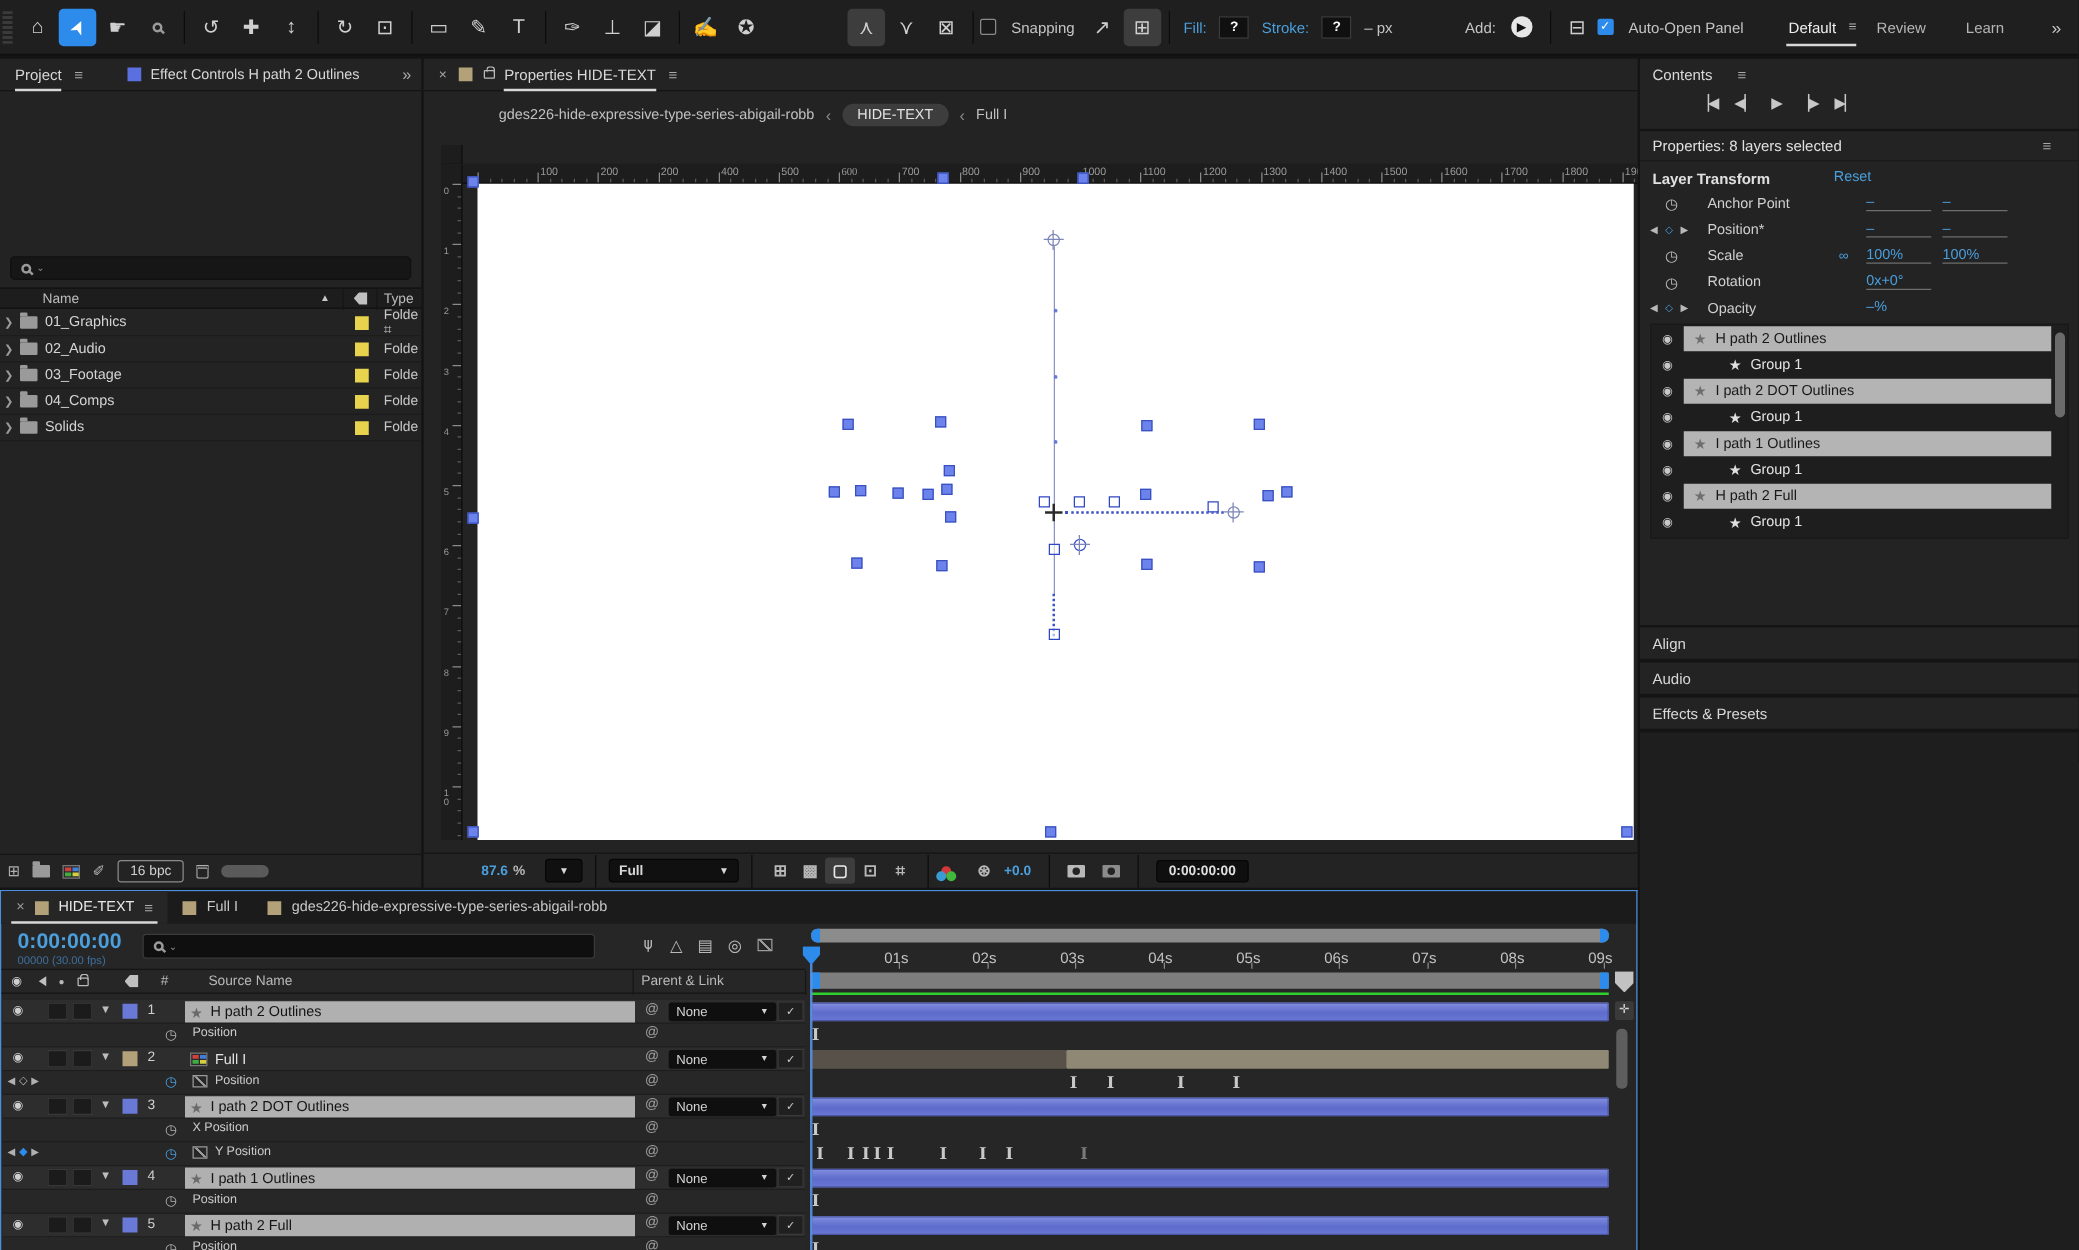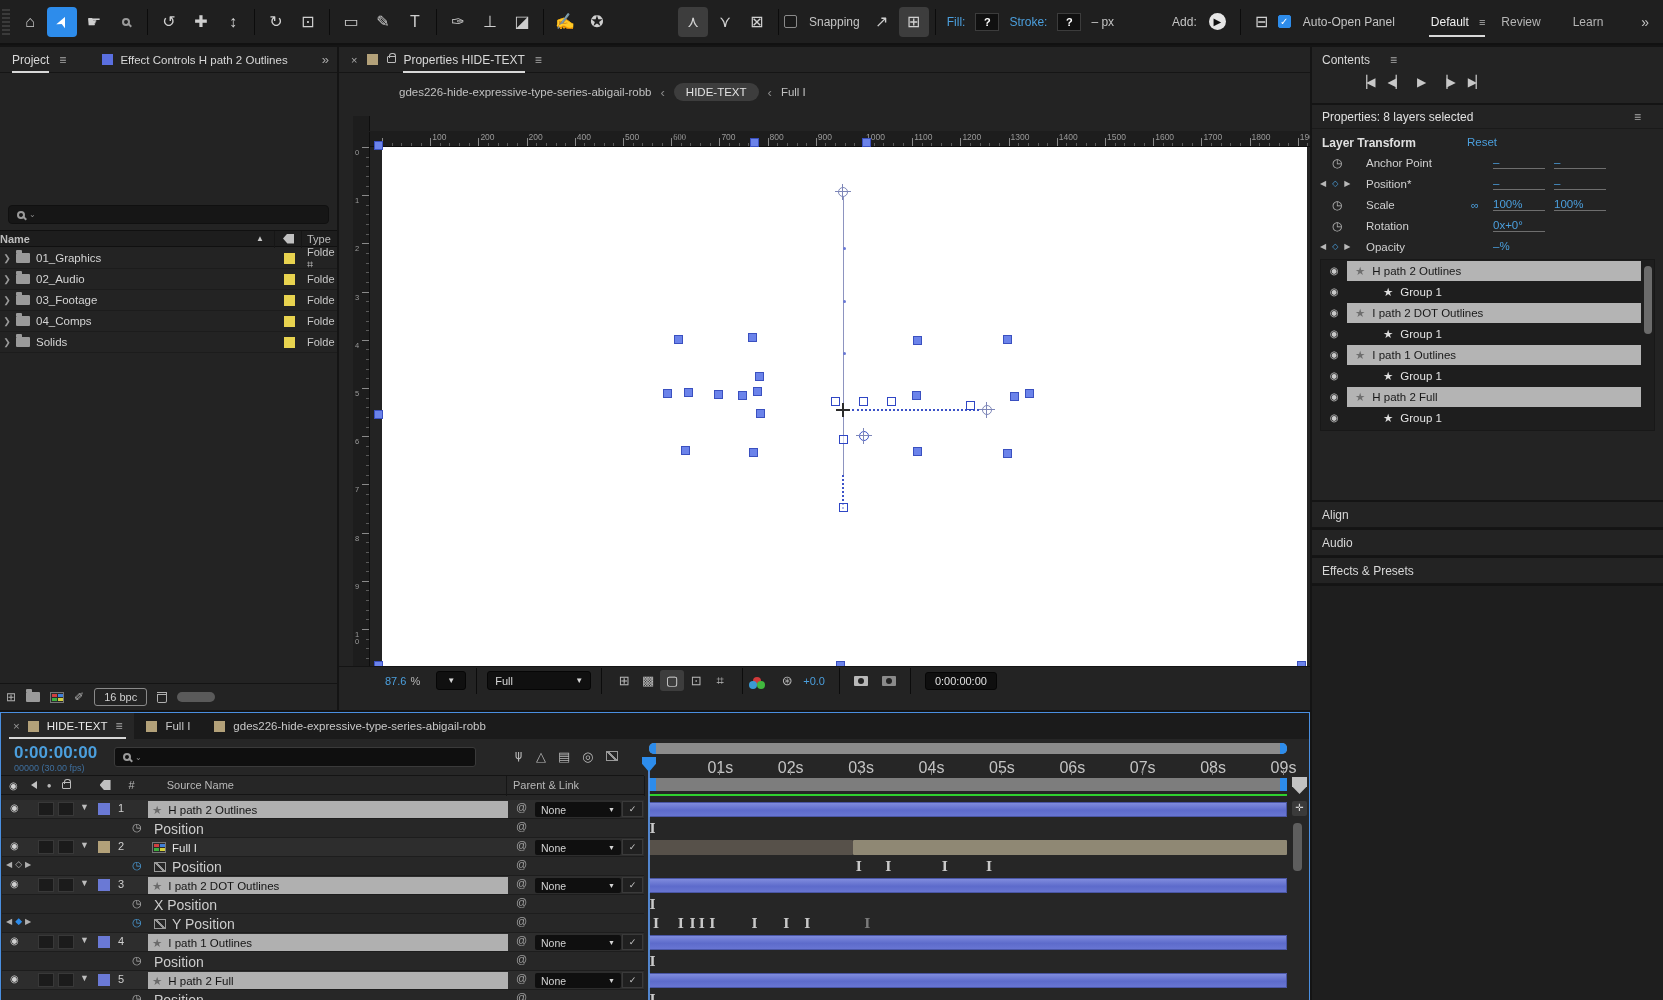--- a/index.html
+++ b/index.html
@@ -74,21 +74,21 @@
   .pathline { position:absolute; width:1px; background:#8d94c0; }
   .pathdotted { position:absolute; width:0; border-left:2px dotted #3c52c8; }
   .gizmo-circ { position:absolute; width:10px; height:10px; border:1.5px solid #7d86b8; border-radius:50%; margin:-5px 0 0 -5px; }
   .gizmo-circ::after { content:""; position:absolute; left:3px; top:-4px; width:1px; height:16px; background:#7d86b8; }
   .gizmo-circ::before { content:""; position:absolute; top:3px; left:-4px; height:1px; width:16px; background:#7d86b8; }
   .anchor-x { position:absolute; width:14px; height:14px; margin:-7px 0 0 -7px; }
   .anchor-x::before,.anchor-x::after { content:""; position:absolute; background:#2b2b2b; }
   .anchor-x::before { left:6px; top:0; width:2px; height:14px; }
   .anchor-x::after { top:6px; left:0; height:2px; width:14px; }
   .dash-h { position:absolute; height:0; border-top:2px dotted #3c52c8; }
-  #comp-bottom { position:absolute; left:0; bottom:16px; width:100%; height:28px; border-top:1px solid #141414; background:#232323; display:flex; align-items:center; color:#b8b8b8; }
+  #comp-bottom { position:absolute; left:0; bottom:0; width:100%; height:28px; border-top:1px solid #141414; background:#232323; display:flex; align-items:center; color:#b8b8b8;font-weight:bold; }
   .dd { background:#101010; border:1px solid #060606; border-radius:3px; height:19px; display:flex; align-items:center; justify-content:space-between; padding:0 7px; color:#d8d8d8; }
   .cicon { width:24px; height:21px; display:inline-flex; align-items:center; justify-content:center; color:#b8b8b8; font-size:13px; border-radius:3px; }
   .cicon.pressed { background:#3d3d3d; color:#e8e8e8; }
   .i-rgb { position:relative; width:8px; height:8px; border-radius:50%; background:#d23a3a; }
   .i-rgb::before { content:""; position:absolute; left:-4px; top:4px; width:8px; height:8px; border-radius:50%; background:#3a9ad2; }
   .i-rgb::after { content:""; position:absolute; left:4px; top:4px; width:8px; height:8px; border-radius:50%; background:#41b83e; }
   .tcbox { background:#0f0f0f; border:1px solid #060606; border-radius:3px; padding:2px 9px; color:#e0e0e0; }
   .i-cam { width:14px; height:10px; background:#b8b8b8; border-radius:1px; position:relative; }
   .i-cam::after { content:""; position:absolute; left:4px; top:2px; width:6px; height:6px; border-radius:50%; background:#232323; }
 
@@ -137,31 +137,31 @@
   .rowname { position:absolute; left:146px; top:1px; width:360px; height:17px; display:flex; align-items:center; gap:6px; padding-left:4px; font-size:11.5px; color:#e2e2e2; }
   .rowname.sel { background:#b0b0b0; color:#141414; }
   .rowname.sel .st { color:#6a6a6a; }
   .swatch { position:absolute; left:96px; top:3px; width:12px; height:12px; }
   .laynum { position:absolute; left:116px; top:2px; color:#cfcfcf; }
   .chev { position:absolute; left:78px; top:2px; color:#bdbdbd; font-size:9px; }
   .eyeg { position:absolute; left:8px; top:2px; color:#cfcfcf; font-size:10px; }
   .pick { position:absolute; left:514px; top:1px; color:#9f9f9f; font-size:11px; }
   .nonedd { position:absolute; left:533px; top:2px; width:86px; height:15px; background:#0f0f0f; border-radius:2px; display:flex; align-items:center; justify-content:space-between; padding:0 6px; color:#d4d4d4; font-size:10.5px; }
   .collapsebox { position:absolute; left:620px; top:1px; width:21px; height:16px; background:#202020; border:1px solid #3a3a3a; color:#c8c8c8; font-size:9px; text-align:center; line-height:15px; }
-  .propname { position:absolute; left:152px; top:2px; color:#cccccc; font-size:14px; display:flex; gap:6px; align-items:center; }
+  .propname { position:absolute; left:152px; top:2px; color:#cccccc; font-size:10px; display:flex; gap:6px; align-items:center; }
   .stopw { position:absolute; left:130px; top:2px; color:#b0b0b0; font-size:11px; }
   .stopw.on { color:#4b9fdd; }
   .i-graph { width:12px; height:10px; border:1px solid #9a9a9a; background:linear-gradient(45deg,transparent 44%,#9a9a9a 44%,#9a9a9a 58%,transparent 58%); display:inline-block; }
   .kfnav { position:absolute; left:4px; top:2px; font-size:8px; color:#b0b0b0; letter-spacing:3px; }
   .kfnav .dia { font-size:9px; }
   .kfnav .dia.filled { color:#2d8ceb; }
   #graph { position:absolute; left:0; top:0; width:1310px; height:288px; pointer-events:none; }
   #tl-navigator { position:absolute; left:648px; top:30px; width:638px; height:11px; background:#8c8c8c; border-radius:5px; }
   .navcap { position:absolute; top:0; width:7px; height:11px; background:#2d8ceb; }
-  #tl-ruler { position:absolute; left:644px; top:44px; width:666px; height:18px; color:#c4c4c4; font-size:16px; }
+  #tl-ruler { position:absolute; left:644px; top:44px; width:666px; height:18px; color:#c4c4c4; font-size:12px; }
   #tl-workarea { position:absolute; left:648px; top:65px; width:638px; height:13px; background:#7d7d7d; border-radius:2px; }
   #greenline { position:absolute; left:648px; top:81px; width:638px; height:2px; background:#2ed12e; }
   .tbar { position:absolute; height:15px; border-radius:1px; }
   .tbar.blue { background:linear-gradient(#8490e0 0%, #5d6bcb 55%, #6a77d4 100%); box-shadow:inset 0 0 0 1px #4a56a5; }
   .kf { position:absolute; transform:translateX(-50%); font-family:"DejaVu Serif",serif; font-weight:bold; font-size:13px; line-height:19px; color:#c9c9c9; }
   .kf.faded { color:#7b7b7b; }
   #playhead-line { position:absolute; left:647px; top:58px; width:2px; height:230px; background:rgba(90,150,235,.85); }
   #playhead-caret { position:absolute; left:641px; top:44px; width:14px; height:15px; background:#2d8ceb; clip-path:polygon(0 0,100% 0,100% 45%,50% 100%,0 45%); }
   .shield { position:absolute; left:1291px; top:64px; width:15px; height:17px; background:#c2c2c2; clip-path:polygon(0 0,100% 0,100% 55%,50% 100%,0 55%); }
   .handicon { position:absolute; left:1291px; top:88px; width:15px; height:15px; background:#3a3a3a; border-radius:2px; color:#d0d0d0; font-size:10px; text-align:center; line-height:14px; }
@@ -242,21 +242,21 @@
     <span class="hamb">≡</span>
     <span class="sq" style="background:#5a6fe0;margin-left:26px;"></span>
     <span class="tabname" style="font-size:11.5px;">Effect Controls H path 2 Outlines</span>
     <span style="margin-left:auto;margin-right:8px;color:#aaa;font-size:13px;">»</span>
   </div>
   <div id="proj-search">
       <span class="mag"></span>
       <span style="font-size:8px;">⌄</span>
     </div>
   <div id="proj-header">
-    <span style="font-weight:bold;">Name</span>
+    <span style="margin-left:34px;">Name</span>
     <span style="position:absolute;left:256px;color:#c8c8c8;font-size:8px;">▲</span>
     <span class="i-tagg" style="position:absolute;left:283px;"></span>
     <span style="position:absolute;left:307px;">Type</span>
     <span class="vdiv" style="left:274px;height:17px;"></span>
     <span class="vdiv" style="left:301px;height:17px;"></span>
   </div>
   <div id="proj-rows">
       <div class="prow">
         <span class="tw">❯</span>
         <span class="i-folder"></span>

